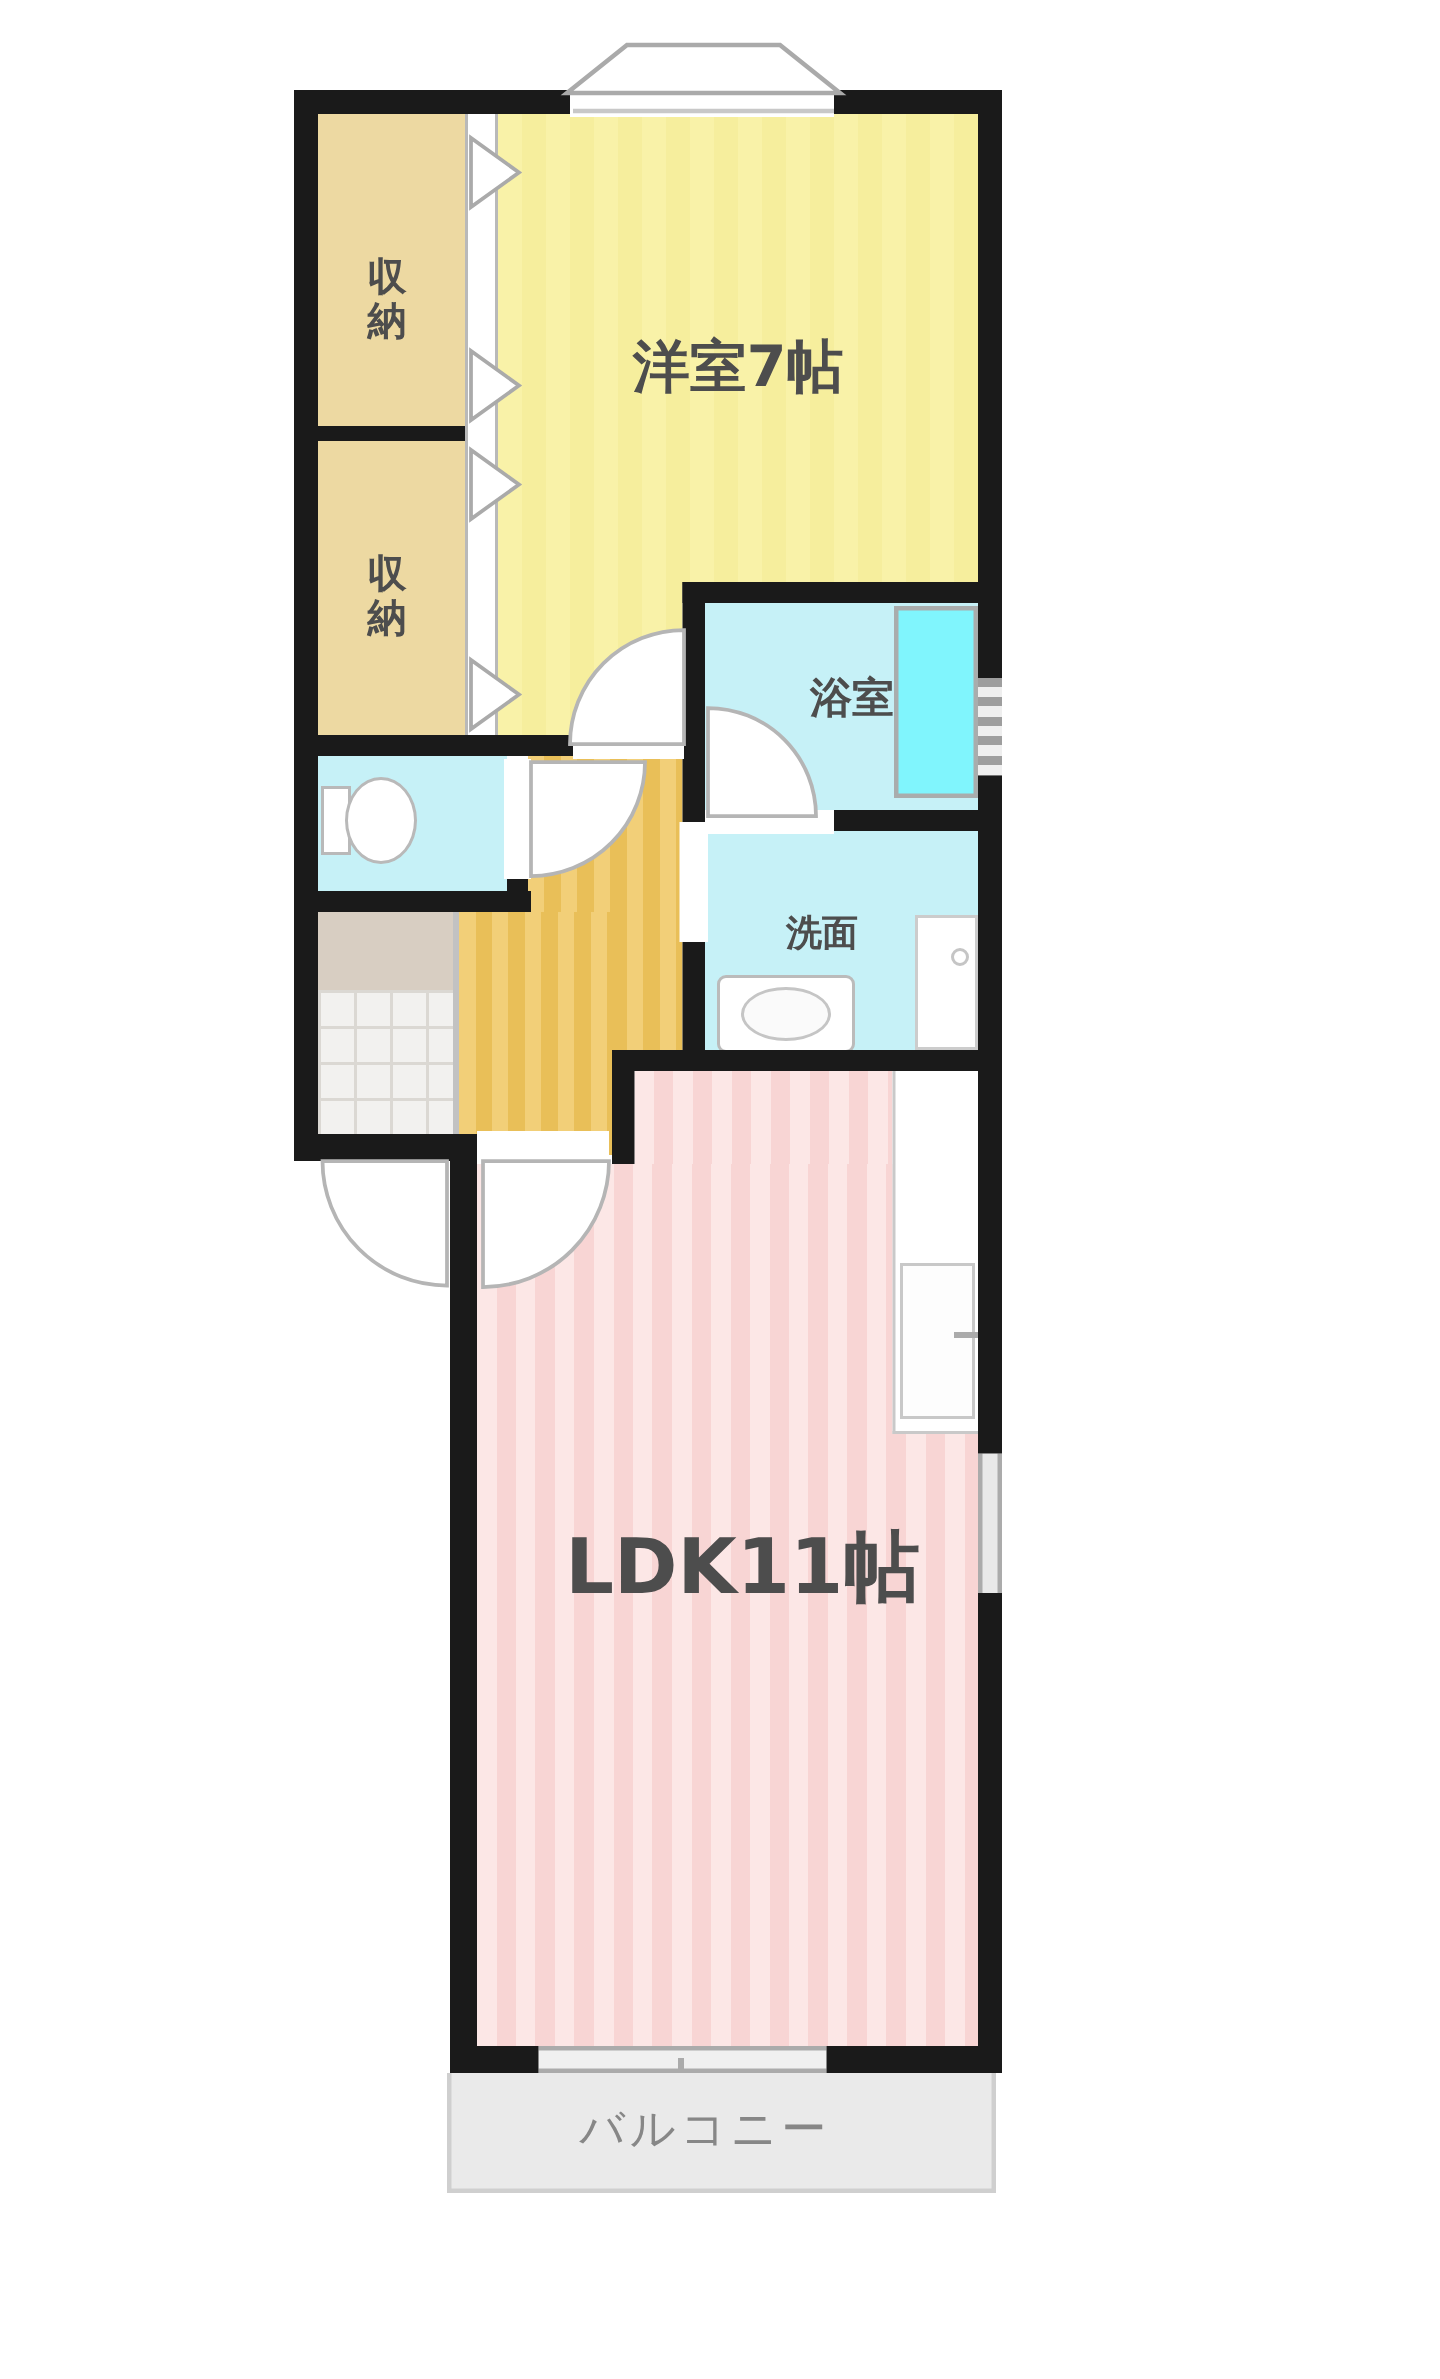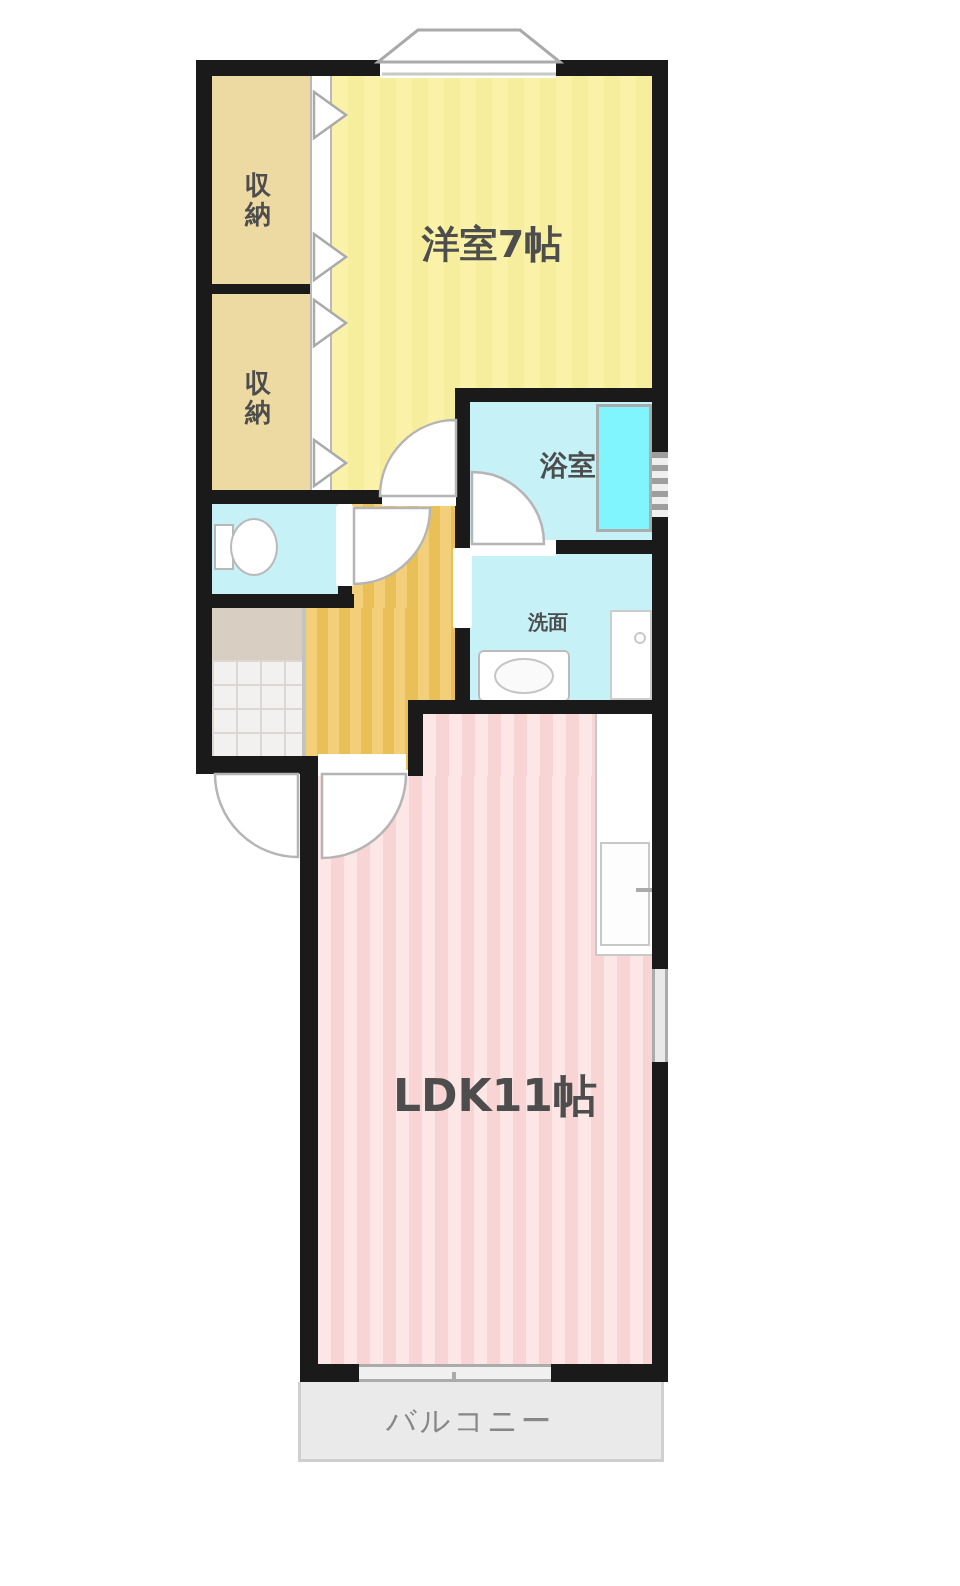--- a/index.html
+++ b/index.html
@@ -109,17 +109,17 @@
     <polygon points="314,300 314,346 346,323" fill="#ffffff" stroke="#aaaaaa" stroke-width="2.5"></polygon>
     <polygon points="314,440 314,486 346,463" fill="#ffffff" stroke="#aaaaaa" stroke-width="2.5"></polygon>
   </svg>
 
   <div class="lbl" style="left:492px;top:245px;font-size:38px;text-align:right;">洋室7帖</div>
   <div class="lbl" style="left:258px;top:200px;font-size:26px;">収
 納</div>
   <div class="lbl" style="left:258px;top:398px;font-size:26px;">収
 納</div>
   <div class="lbl" style="left:568px;top:466px;font-size:28px;">浴室</div>
-  <div class="lbl" style="left:548px;top:622px;font-size:20px;">洗面</div>
-  <div class="lbl" style="left:495px;top:1096px;font-size:44px;">LDK11帖</div>
+  <div class="lbl" style="left:548px;top:622px;font-size:24px;">洗面</div>
+  <div class="lbl" style="left:495px;top:1046px;font-size:51px;">LDK11帖</div>
   <div class="lbl" style="left:470px;top:1420px;font-size:30px;font-weight:normal;color:var(--balcony-label,#878787);letter-spacing:3px;">バルコニー</div>
 
 </div>
 
 </body></html>

